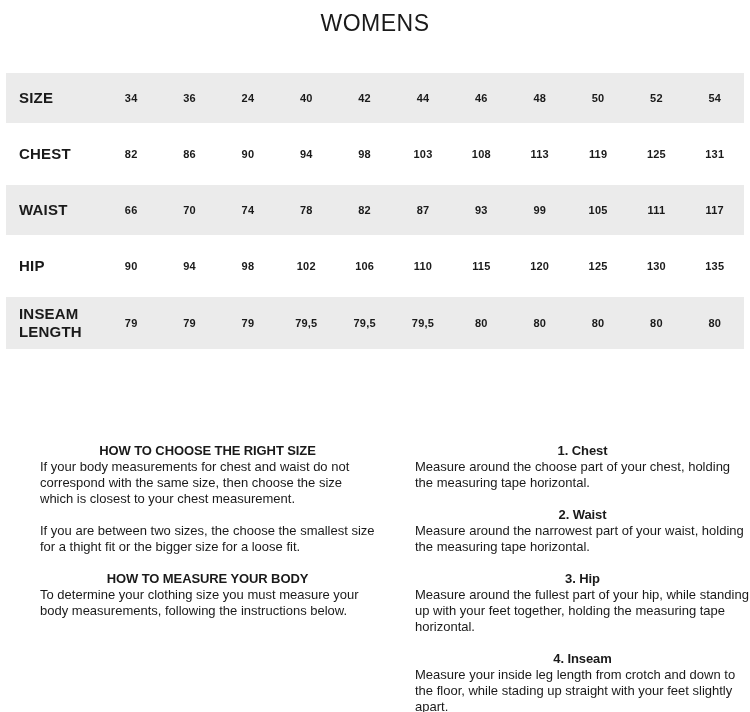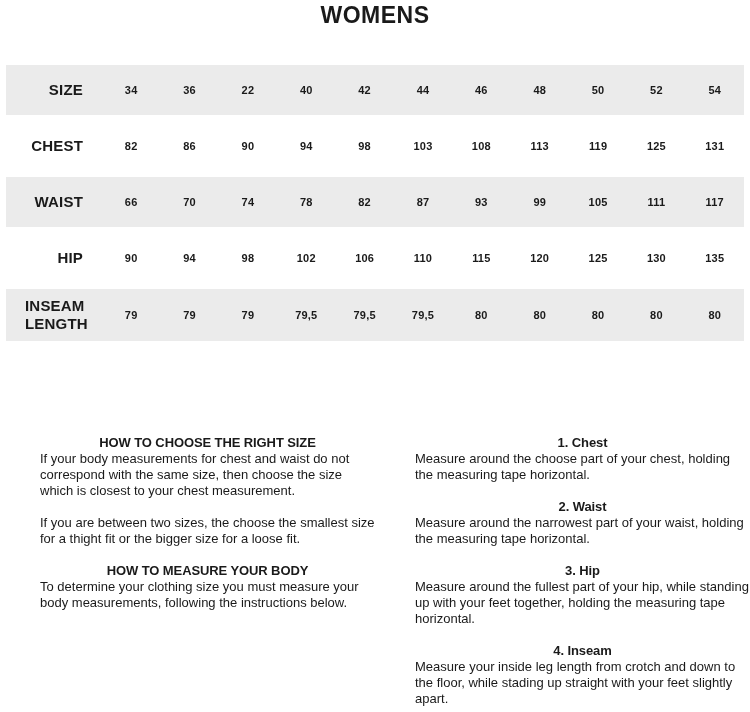--- a/index.html
+++ b/index.html
@@ -11,47 +11,47 @@
   body{
     width:750px;height:712px;
     background:#ffffff;
     color:var(--ink);
     font-family:"Liberation Sans", sans-serif;
     overflow:hidden;
   }
   .page{width:750px;height:712px;position:relative;}
   .page-title{
     margin:0;
-    padding-top:2px;
+    padding-top:10px;
     text-align:center;
     font-size:23px;
-    font-weight:700;
+    font-weight:400;
     letter-spacing:0.5px;
   }
   
   .size-table{
     margin:36px 6px 0 6px;
   }
   .trow{
     display:flex;
     align-items:center;
     height:50px;
     margin-bottom:6px;
   }
   .trow:last-child{height:52px;margin-bottom:0;}
   .trow.stripe{background:var(--stripe);}
   .tlabel{
     width:96px;
     flex:0 0 96px;
-    text-align:right;
+    text-align:left;
     font-size:15px;
     font-weight:700;
     line-height:1.2;
     letter-spacing:0.2px;
-    padding:0 19px;
+    padding:0 13px;
   }
   .tcell{
     flex:1 1 0;
     text-align:center;
     font-size:11px;
     font-weight:700;
     letter-spacing:0.2px;
   }
   
   .info-columns{
@@ -83,21 +83,21 @@
 
 <div class="page">
 
   <h1 class="page-title">WOMENS</h1>
 
   <div class="size-table" id="size-table">
       <div class="trow stripe">
         <span class="tlabel">SIZE</span>
         <span class="tcell">34</span>
         <span class="tcell">36</span>
-        <span class="tcell">22</span>
+        <span class="tcell">24</span>
         <span class="tcell">40</span>
         <span class="tcell">42</span>
         <span class="tcell">44</span>
         <span class="tcell">46</span>
         <span class="tcell">48</span>
         <span class="tcell">50</span>
         <span class="tcell">52</span>
         <span class="tcell">54</span>
       </div>
       <div class="trow">

